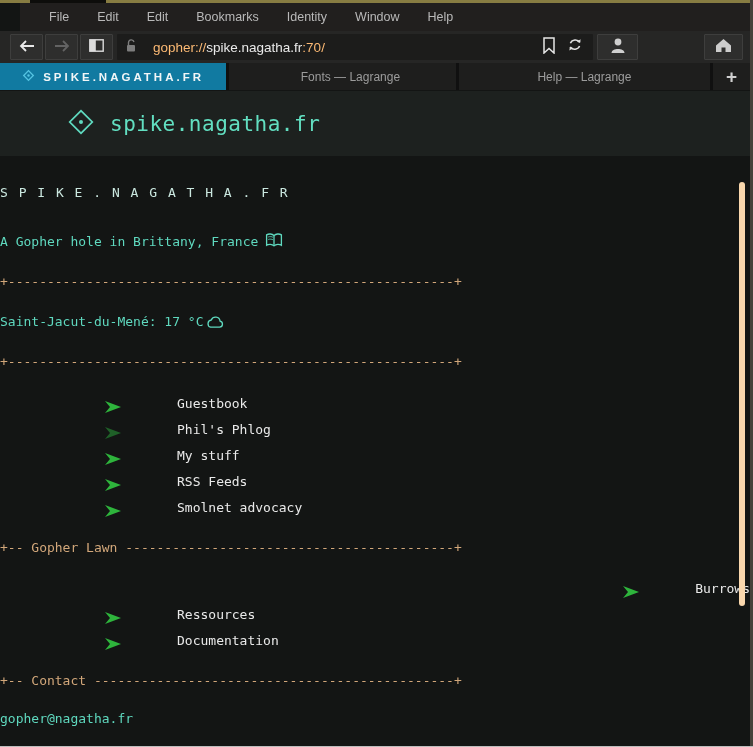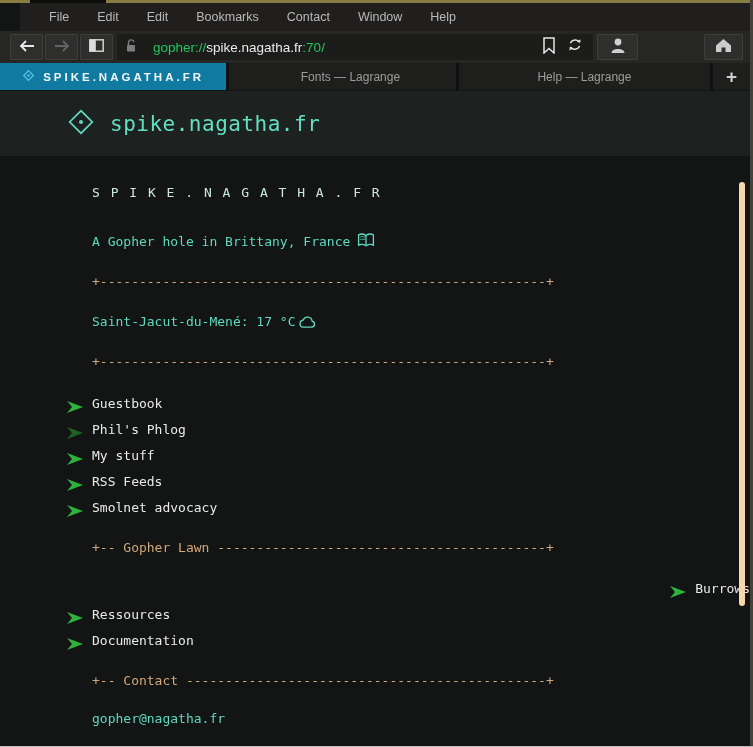--- a/index.html
+++ b/index.html
@@ -30,21 +30,21 @@
   .btn-back{left:10px;width:33px;}
   .btn-forward{left:45px;width:33px;}
   .btn-sidebar{left:80px;width:33px;}
   .btn-identity{left:597px;width:41px;}
   .btn-home{left:704px;width:39px;}
   .url-field{
     position:absolute;left:117px;top:3px;width:476px;height:26px;background:#1c1c1b;
     display:flex;align-items:center;box-sizing:border-box;padding:0 8px;border-radius:1px;
   }
   .url-text{font-size:13.5px;margin-left:14px;white-space:nowrap;flex:1;}
-  .url-dim{color:#22c55e;}
+  .url-dim{color:#fdba74;}
   .url-host{color:#eaeaea;}
   .url-icons{display:flex;align-items:center;gap:12px;margin-right:2px;}
 
   
   .tabbar{position:absolute;left:0;top:63px;width:750px;height:27px;background:#141413;display:flex;}
   .tab{
     height:27px;display:flex;align-items:center;justify-content:center;gap:8px;
     background:#1e1e1d;border-right:3px solid #101010;box-sizing:border-box;cursor:pointer;
   }
   .tab-1{width:236px;background:#117aa1;}
@@ -63,30 +63,30 @@
     position:absolute;left:0;top:1px;width:750px;height:65px;background:#1d211f;
     display:flex;align-items:center;padding-left:66px;box-sizing:border-box;gap:14px;
   }
   .banner-title{
     font-family:"DejaVu Sans Mono",monospace;font-size:21px;color:#62dfc1;letter-spacing:0.5px;
   }
   .page-body{
     position:absolute;left:0;top:66px;width:750px;
     font-family:"DejaVu Sans Mono",monospace;font-size:13px;color:#5fd9bf;
   }
-  .line{height:26px;line-height:26px;padding-left:92px;white-space:nowrap;}
+  .line{height:26px;line-height:26px;white-space:nowrap;}
   .heading{color:#cbe8e0;letter-spacing:1.5px;margin-top:24px;}
   .teal-line{color:#5fd9bf;}
   .divider{color:#d2a77a;}
   .mt18{margin-top:23px;}
   .mt14{margin-top:14px;}
   .mt16{margin-top:16px;}
   .mt15{margin-top:15px;justify-content:flex-end;}
   .mt12{margin-top:12px;}
-  .link-row{height:26px;line-height:26px;padding-left:66px;display:flex;align-items:center;cursor:pointer;}
+  .link-row{height:26px;line-height:26px;padding-left:104px;display:flex;align-items:center;cursor:pointer;gap:47px;}
   .link-arrow{width:18px;height:14px;margin-right:8px;flex:0 0 auto;}
   .link-text{color:#e9e9e9;font-family:"DejaVu Sans Mono",monospace;font-size:13px;}
   .inline-icon{vertical-align:-2px;margin-left:6px;}
   .inline-icon-tight{vertical-align:-3px;margin-left:2px;}
 
   .scroll-thumb{
     position:absolute;left:739px;top:92px;width:6px;height:424px;
     background:#f9d7ad;border-radius:3px;z-index:55;
   }
 </style>
@@ -99,21 +99,21 @@
       <div class="dark-seg"></div>
     </div>
   <div class="right-edge"></div>
   <div class="bottom-edge"></div>
 
   <div class="menubar">
     <span class="menu-item">File</span>
     <span class="menu-item">Edit</span>
     <span class="menu-item">Edit</span>
     <span class="menu-item">Bookmarks</span>
-    <span class="menu-item">Contact</span>
+    <span class="menu-item">Identity</span>
     <span class="menu-item">Window</span>
     <span class="menu-item">Help</span>
   </div>
 
   <div class="navbar">
     <div class="nav-btn btn-back">
       <span>
         <svg width="16" height="12" viewBox="0 0 16 12">
             <path d="M7 1 L2 6 L7 11 M2 6 L15 6" stroke="#e8e8e8" stroke-width="1.8" fill="none"></path>
           </svg>

